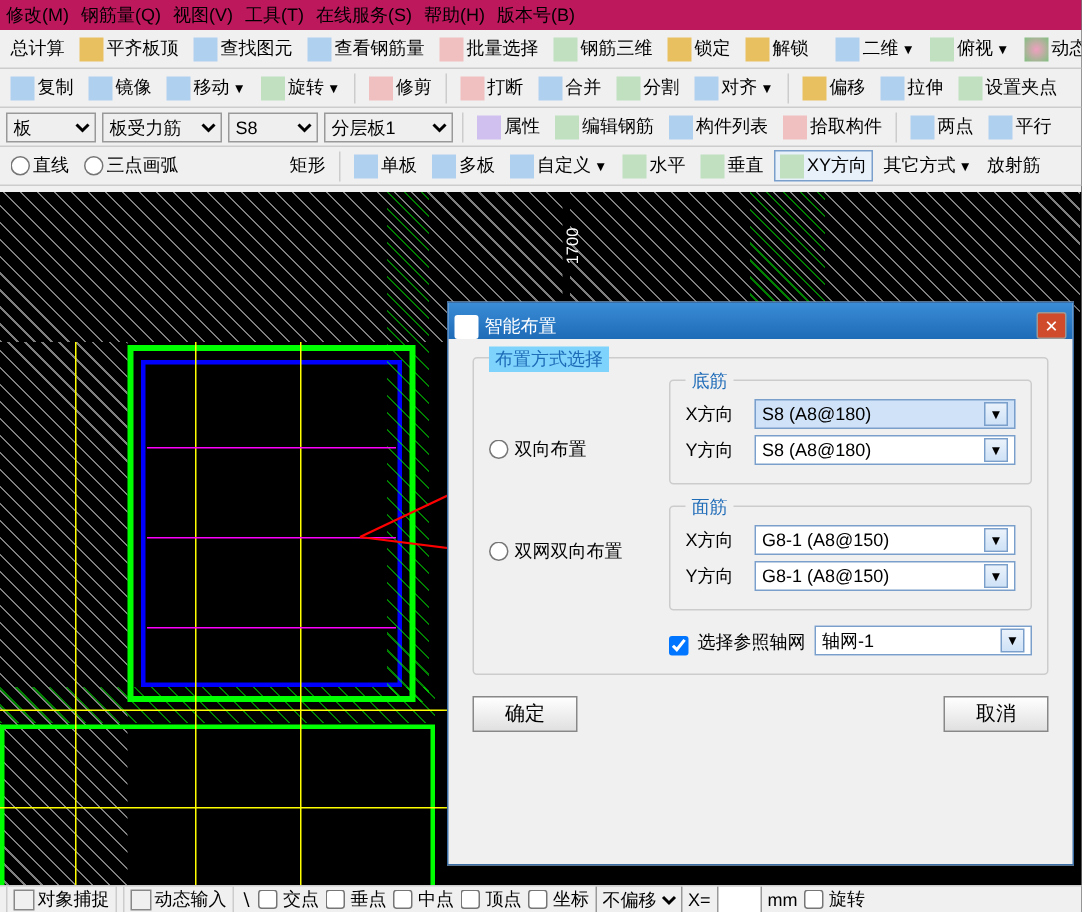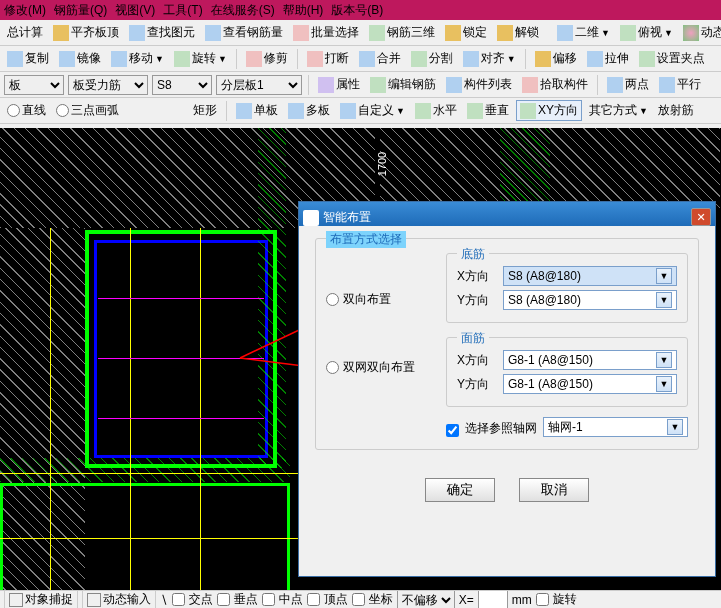--- a/index.html
+++ b/index.html
@@ -28,21 +28,21 @@
 .groupbox-title { position: absolute; top: -8px; left: 10px; background: #7dd3fc; padding: 0 4px; color: #1e6bb8; }
 .subgroup { border: 1px solid #ccc; border-radius: 3px; padding: 8px 10px; margin: 6px 0 6px 120px; }
 .subgroup-title { position: absolute; margin-top: -16px; background: #f0f0f0; padding: 0 4px; color: #1e6bb8; }
 .radio-row { display: flex; align-items: center; gap: 4px; margin: 14px 0; }
 .field-row { display: flex; align-items: center; gap: 6px; margin: 4px 0; }
 .field-row label { width: 40px; }
 .combo { flex: 1; height: 20px; border: 1px solid #7a9fcb; display: flex; align-items: center; padding: 0 4px; background: #fff; position: relative; }
 .combo.hl { background: #cfe2f7; }
 .combo .arrow { margin-left: auto; width: 16px; height: 16px; background: linear-gradient(#eaf2fb,#cfe2f7); border: 1px solid #7a9fcb; display: flex; align-items: center; justify-content: center; font-size: 9px; }
 .check-row { display: flex; align-items: flex-end; gap: 6px; margin: 10px 0 0 120px; }
-.btn-row { display: flex; justify-content: center; gap: 24px; margin-top: 28px; }
+.btn-row { display: flex; justify-content: space-between; gap: 24px; margin-top: 14px; }
 .btn { width: 70px; height: 24px; border: 1px solid #888; background: linear-gradient(#fff,#e0e0e0); cursor: pointer; }
 .statusbar { position: absolute; left: 0; right: 0; bottom: 0; height: 18px; background: #f0f0f0; display: flex; align-items: center; gap: 4px; padding: 0 4px; border-top: 1px solid #ccc; overflow: hidden; }
 .statusbar .tab { border: 1px solid #ccc; padding: 0 4px; display: flex; align-items: center; gap: 2px; }
 .ic-box { width: 14px; height: 14px; display: inline-block; border: 1px solid #888; }
 .annot-arrow { position: absolute; }
 </style>
 </head>
 <body>
 
 <div class="menubar">

